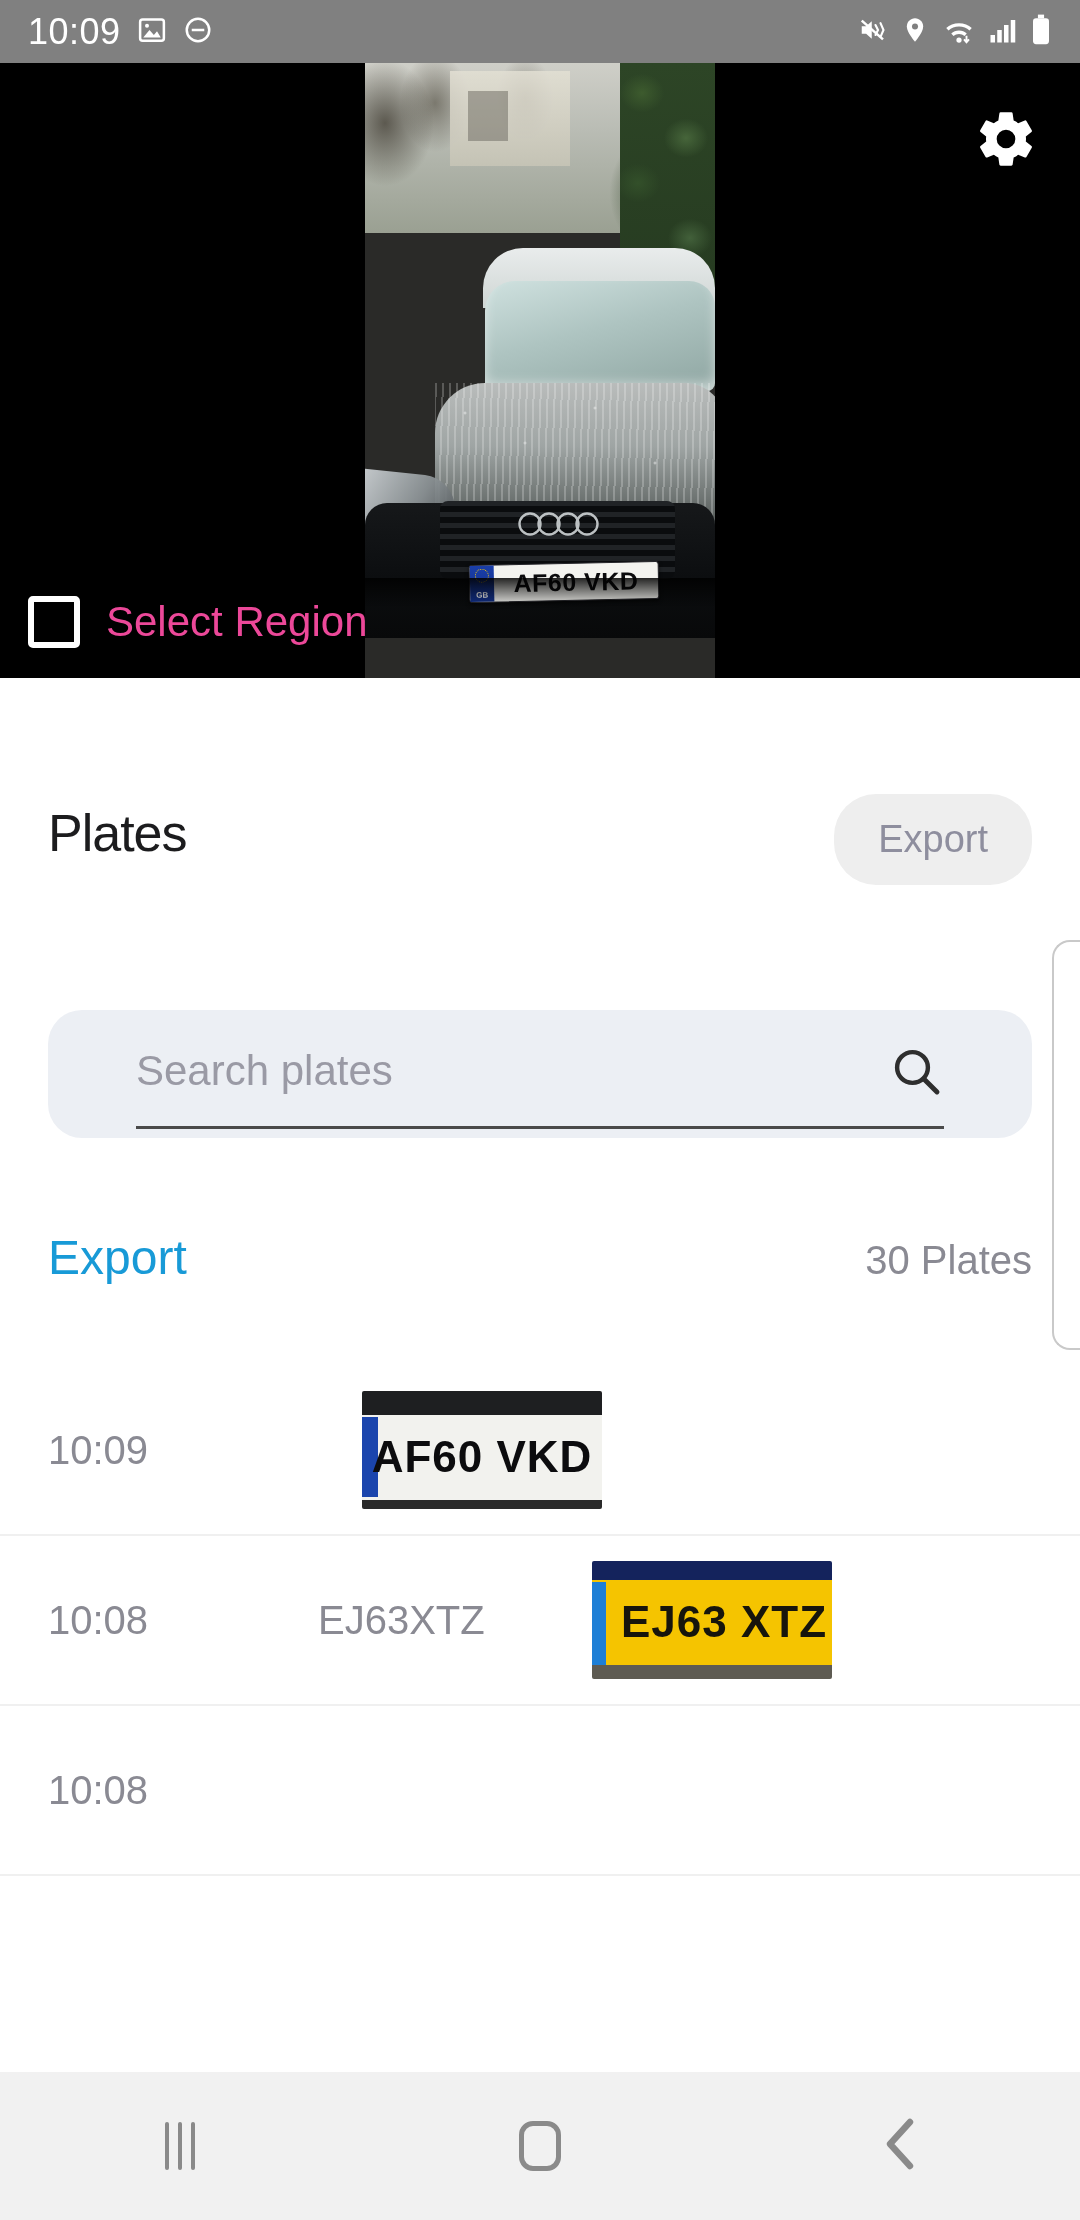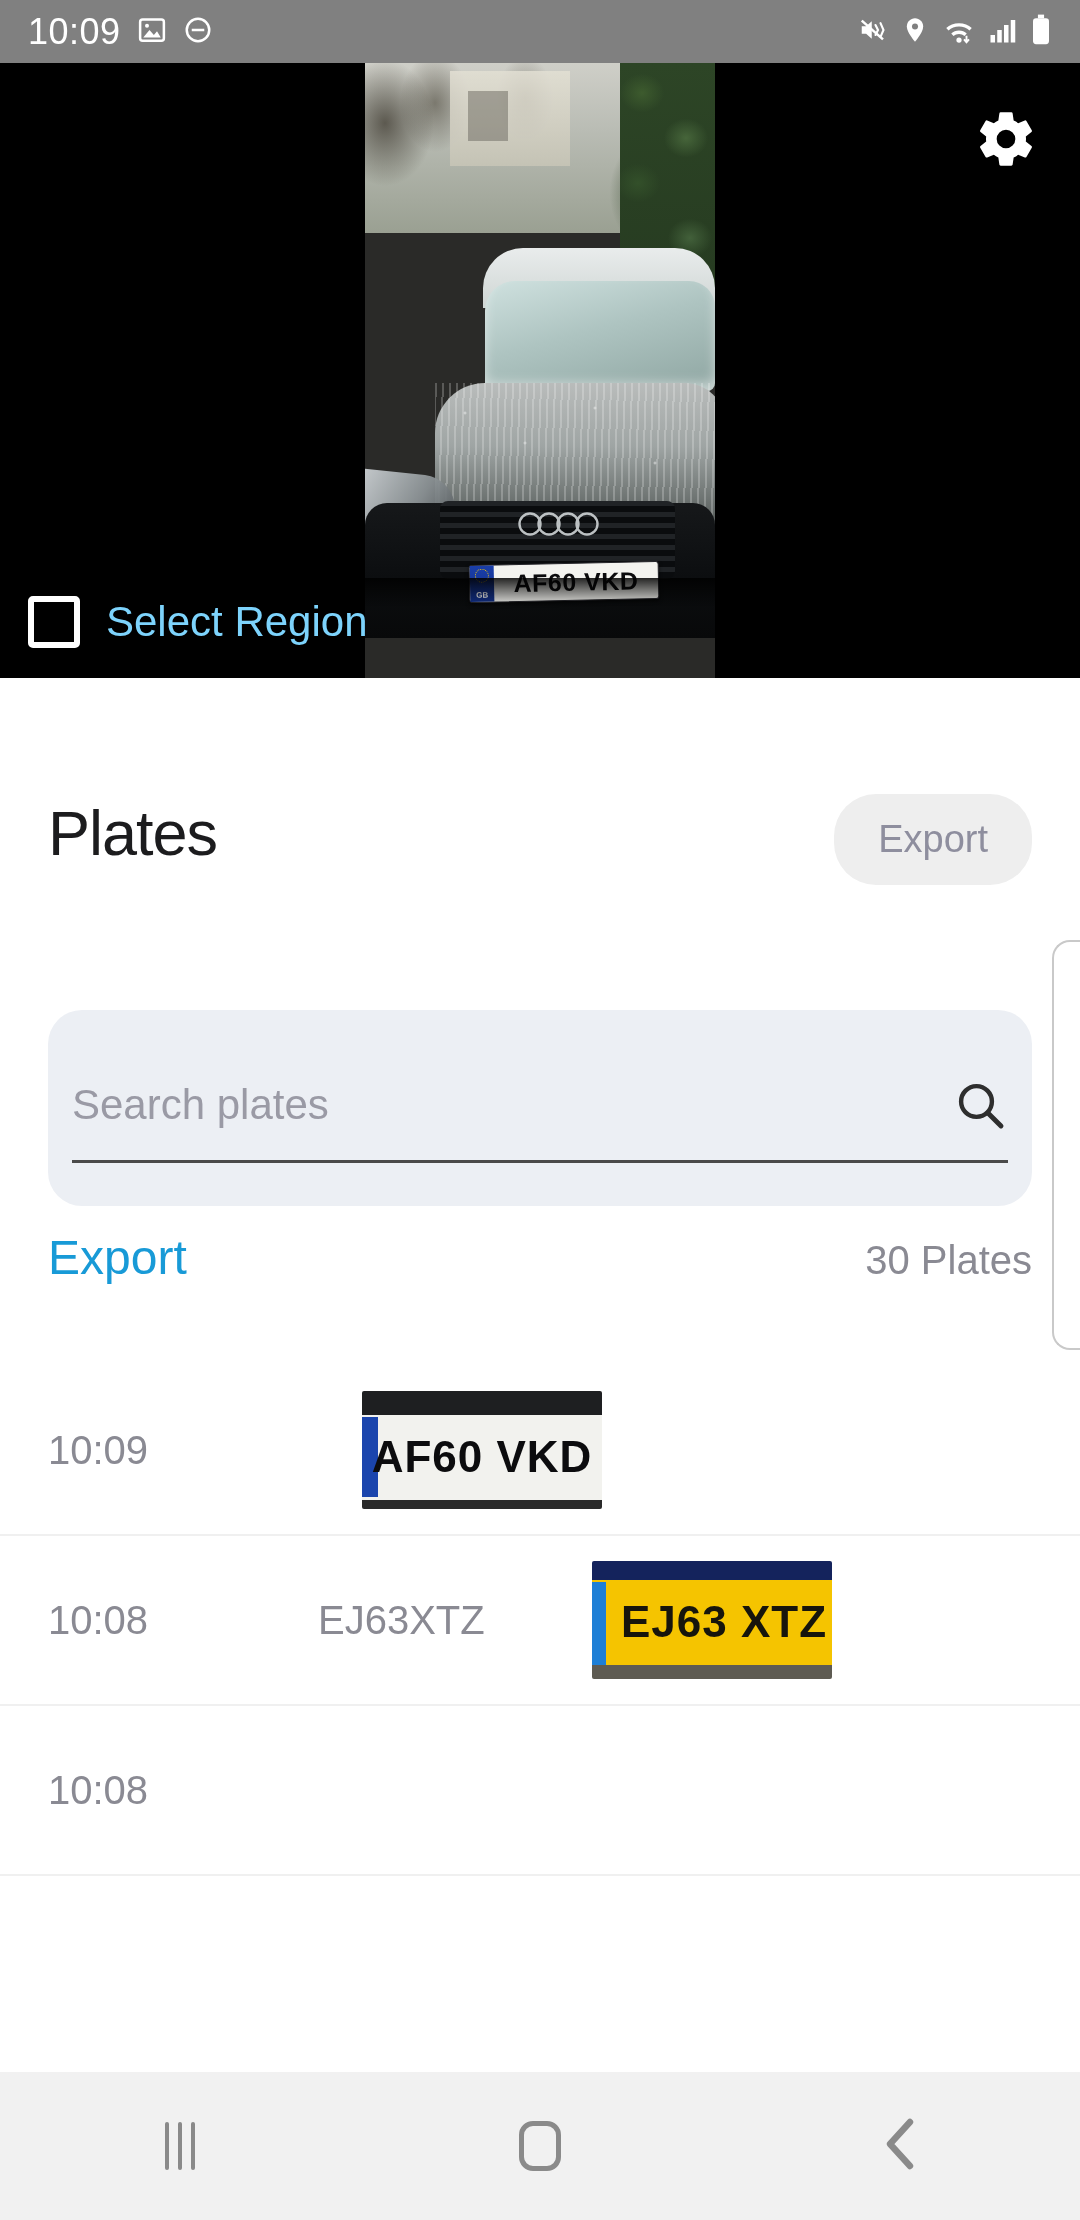--- a/index.html
+++ b/index.html
@@ -193,57 +193,57 @@
     display: flex; align-items: center; gap: 26px;
     cursor: pointer; z-index: 5;
   }
   .sr-box {
     width: 52px; height: 52px;
     border: 6px solid #ffffff;
     border-radius: 5px;
     background: transparent;
   }
   .sr-label {
-    color: #7dd3fc; font-size: 42px;
+    color: #ec4899; font-size: 42px;
     font-family: "Liberation Sans", sans-serif;
   }
 
   
   .content {
     position: absolute; left: 0; top: 678px;
     width: 1080px; height: 1394px;
     background: #ffffff;
   }
   .header-row {
     position: absolute; left: 0; top: 90px;
     width: 1080px; height: 130px;
     display: flex; align-items: center;
     padding: 0 48px;
   }
   .page-title {
-    font-size: 63px; color: #1c1c1e; font-weight: normal;
+    font-size: 52px; color: #1c1c1e; font-weight: normal;
     letter-spacing: -1px;
   }
   .export-btn {
     margin-left: auto;
     background: #eeeeee;
     border: none; border-radius: 42px;
     padding: 24px 44px;
     font-size: 38px; color: #8e8e9e;
     font-family: "Liberation Sans", sans-serif;
     cursor: pointer;
     margin-top: 13px;
   }
 
   .search-wrap {
     position: absolute; left: 48px; top: 332px;
-    width: 984px; height: 196px;
+    width: 984px; height: 128px;
     background: #eceff4;
     border-radius: 34px;
-    padding: 0 24px;
+    padding: 0 88px;
     display: flex; align-items: center;
   }
   .search-inner {
     flex: 1; display: flex; align-items: center;
     border-bottom: 3px solid #4a4a4a;
     height: 110px;
     padding-bottom: 4px;
   }
   .search-input {
     flex: 1; border: none; background: transparent; outline: none;

